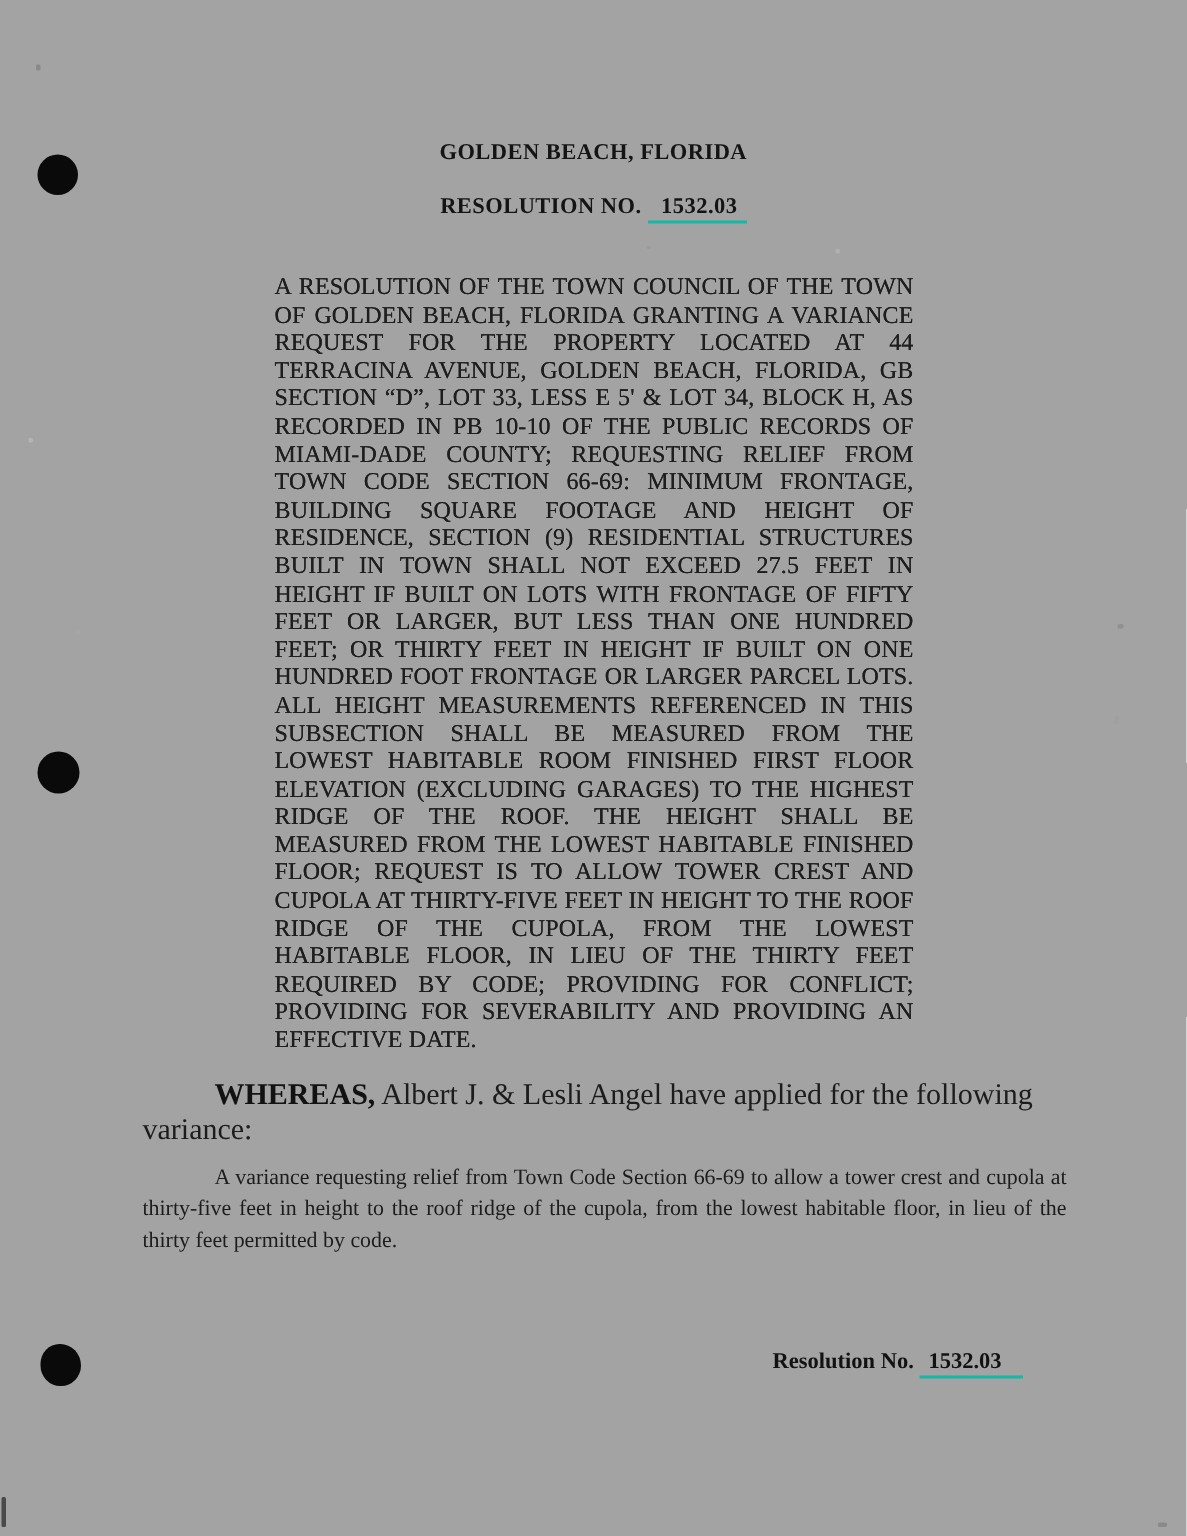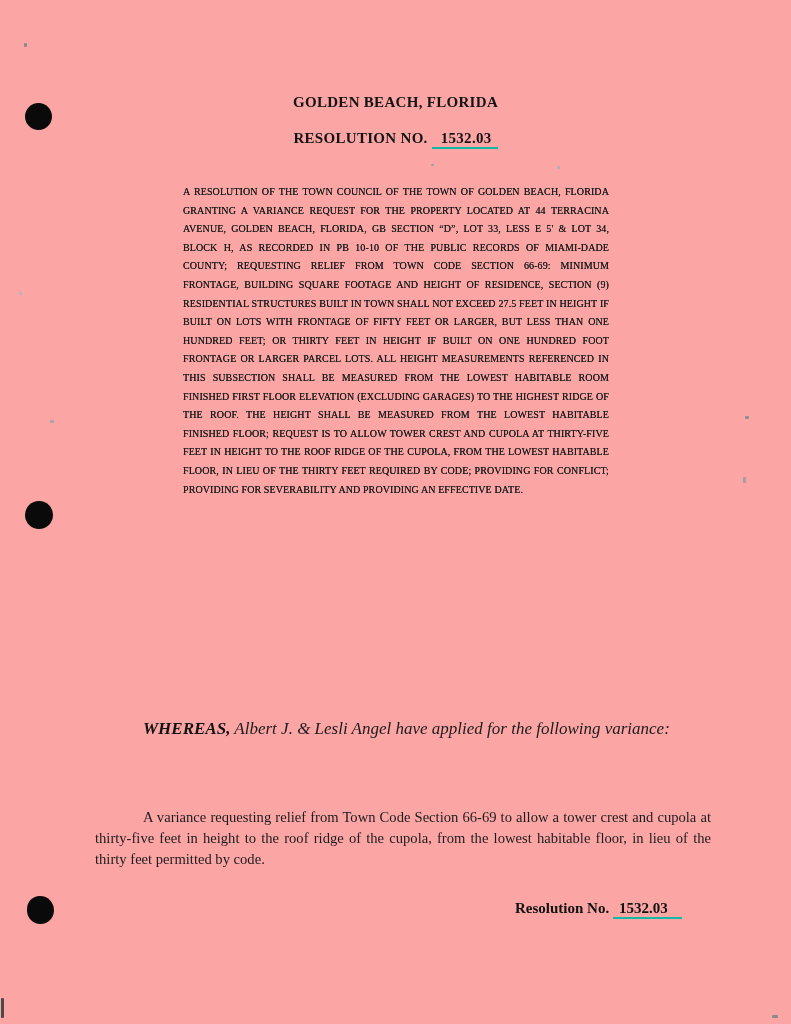--- a/index.html
+++ b/index.html
@@ -5,21 +5,21 @@
   html, body {
     margin: 0;
     padding: 0;
     background: #ffffff;
     overflow: hidden;
   }
   #page {
     position: relative;
     width: 791px;
     height: 1024px;
-    background: #fca5a5;
+    background: #a3a3a3;
     font-family: "Liberation Serif", serif;
     color: #1c1c1c;
   }
   
   .hole {
     position: absolute;
     background: #0a0a0a;
     border-radius: 50%;
     width: 27px;
     height: 27px;
@@ -61,53 +61,51 @@
     border-bottom: 2px solid #14b8a6;
     padding: 0 6px 1px 9px;
   }
 
   .caption {
     position: absolute;
     left: 183px;
     top: 183px;
     width: 426px;
     text-align: justify;
-    font-size: 10px;
+    font-size: 16px;
     line-height: 18.6px;
     letter-spacing: 0.1px;
     color: #1e1e1e;
     text-shadow: 0 0 0.3px #1e1e1e;
   }
 
   .whereas {
     position: absolute;
     left: 95px;
     top: 719px;
     width: 640px;
-    font-size: 17px;
+    font-size: 20px;
     color: #1c1c1c;
-    font-style: italic;
   }
   .whereas .lead {
     font-weight: bold;
     color: #121212;
   }
   .whereas .indent { display: inline-block; width: 48px; }
 
   .variance {
     position: absolute;
     left: 95px;
     top: 775px;
     width: 616px;
     text-align: justify;
     text-indent: 48px;
     font-size: 14.6px;
     line-height: 21px;
     color: #1c1c1c;
-    margin-top: 32px;
   }
 
   .footer-res {
     position: absolute;
     left: 515px;
     top: 900px;
     font-weight: bold;
     font-size: 15px;
     color: #121212;
     white-space: nowrap;

